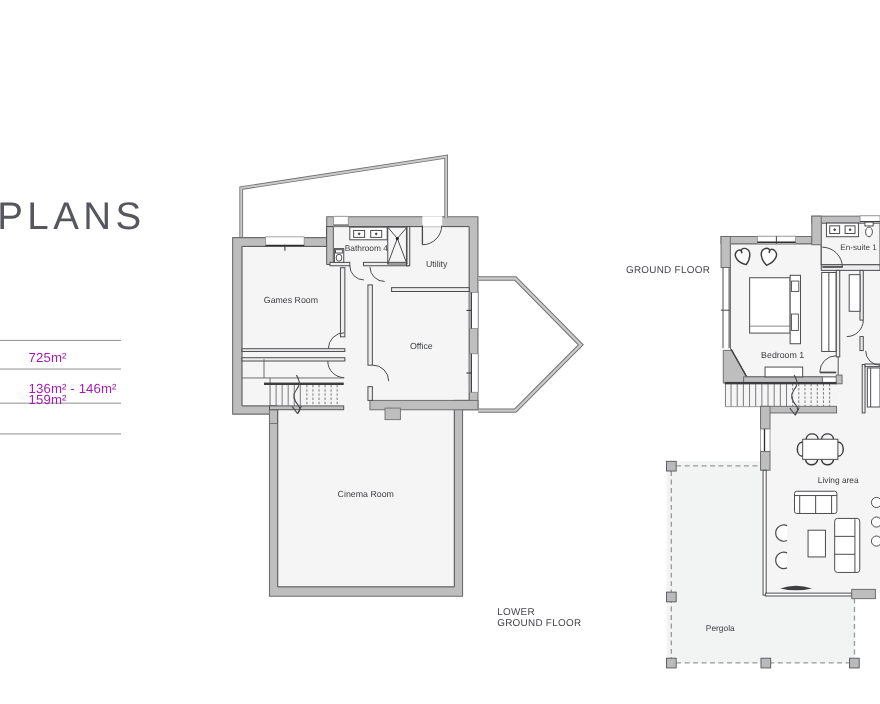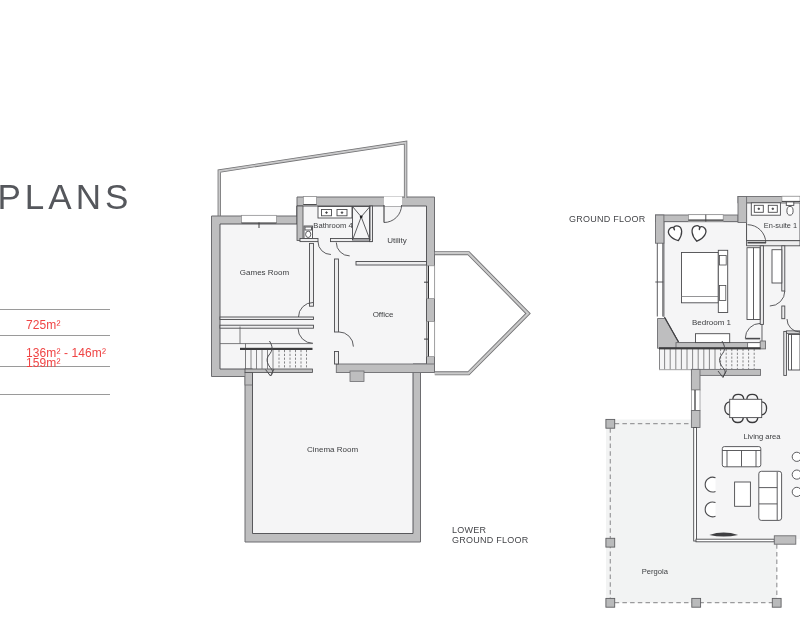--- a/index.html
+++ b/index.html
@@ -2,22 +2,22 @@
 <html><head>
 <meta charset="utf-8">
 <style>
   html,body{margin:0;padding:0;}
   body{width:800px;height:640px;background:#ffffff;overflow:hidden;position:relative;
        font-family:"Liberation Sans", sans-serif;}
   .title{position:absolute;left:-2.5px;top:177px;font-size:35px;letter-spacing:4px;
          color:#55575c;font-weight:400;}
   .tbl{position:absolute;left:0;top:0;}
   .tline{position:absolute;left:0;height:1px;background:#9a9a9a;width:110px;}
-  .trow{position:absolute;left:26px;font-size:12px;color:#ef4444;letter-spacing:0.1px;white-space:nowrap;}
-  .flabel{position:absolute;font-size:9px;letter-spacing:0.25px;color:#45464a;line-height:10px;}
+  .trow{position:absolute;left:26px;font-size:12px;color:#a21caf;letter-spacing:0.1px;white-space:nowrap;}
+  .flabel{position:absolute;font-size:9px;letter-spacing:0.25px;color:#45464a;line-height:10px;margin-top:26px;}
   svg{position:absolute;left:0;top:0;}
   svg text{font-family:"Liberation Sans", sans-serif;fill:#3f4043;}
 </style>
 </head>
 <body>
 
 <div class="title">PLANS</div>
 
 <div class="tbl">
 

